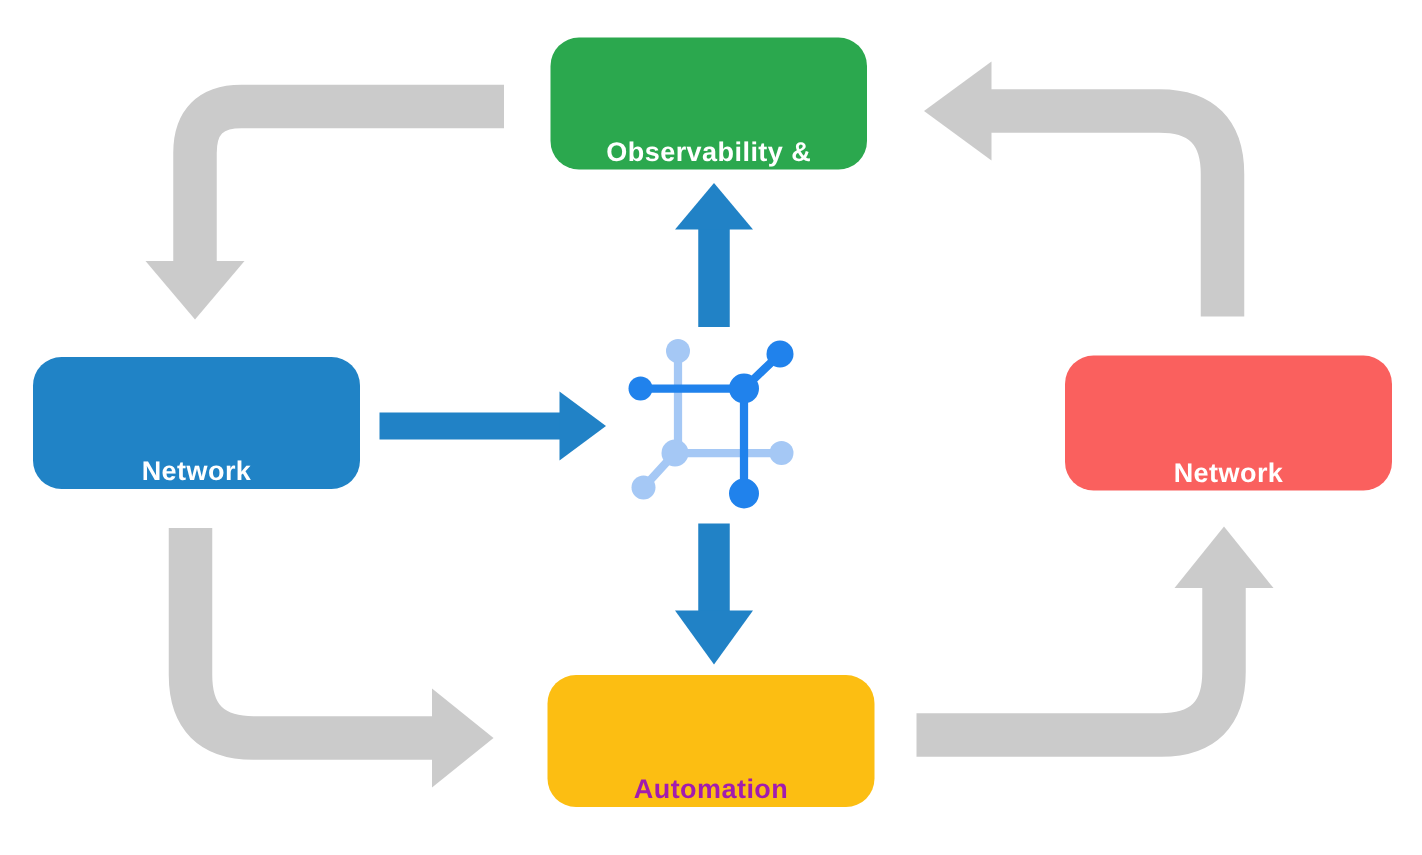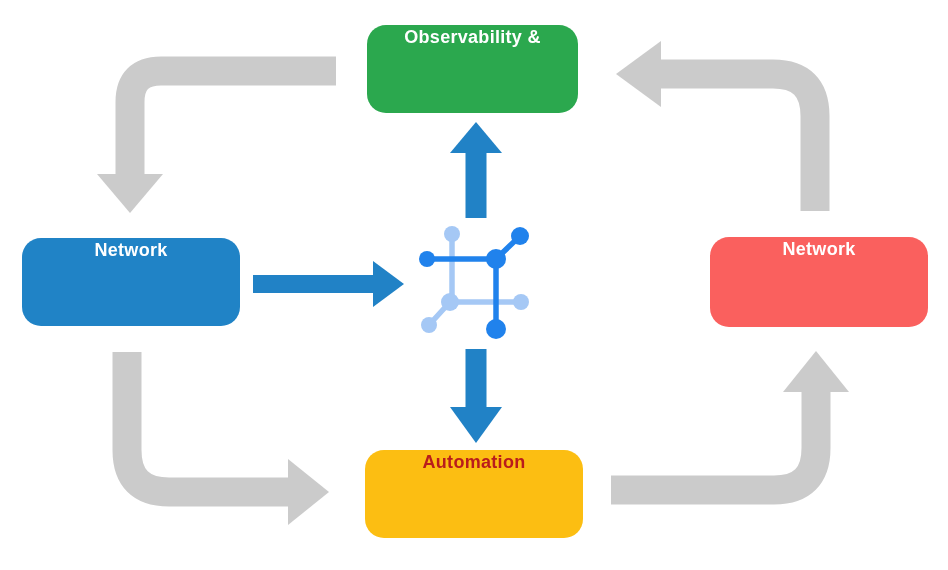--- a/index.html
+++ b/index.html
@@ -7,21 +7,21 @@
     position:relative;
     width:948px;height:570px;
     background:#FFFFFF;
     font-family:"Liberation Sans",sans-serif;
     overflow:hidden;
   }
   .overlay{position:absolute;left:0;top:0;width:948px;height:570px;}
   .box{
     position:absolute;
     border-radius:19px;
-    display:flex;align-items:flex-start;justify-content:center;
+    display:flex;align-items:flex-end;justify-content:center;
     text-align:center;
   }
   .box-label{
     font-size:18px;font-weight:600;line-height:24px;letter-spacing:.3px;
   }
   .box-label span{display:block;}
   .box-observability{left:367px;top:25px;width:211px;height:88px;}
   .box-operations{left:22px;top:238px;width:218px;height:88px;}
   .box-infrastructure{left:710px;top:237px;width:218px;height:90px;}
   .box-automation{left:365px;top:450px;width:218px;height:88px;}
@@ -100,18 +100,18 @@
     </div>
   </div>
 
   <div class="box box-infrastructure" style="background: rgb(250, 96, 94);">
     <div class="box-label" style="color: rgb(255, 255, 255);">
       <span>Network</span>
     </div>
   </div>
 
   <div class="box box-automation" style="background: rgb(252, 190, 18);">
-    <div class="box-label" style="color: #b91c1c;">
+    <div class="box-label" style="color: #a21caf;">
       <span>Automation</span>
     </div>
   </div>
 
 </div>
 
 </body></html>

